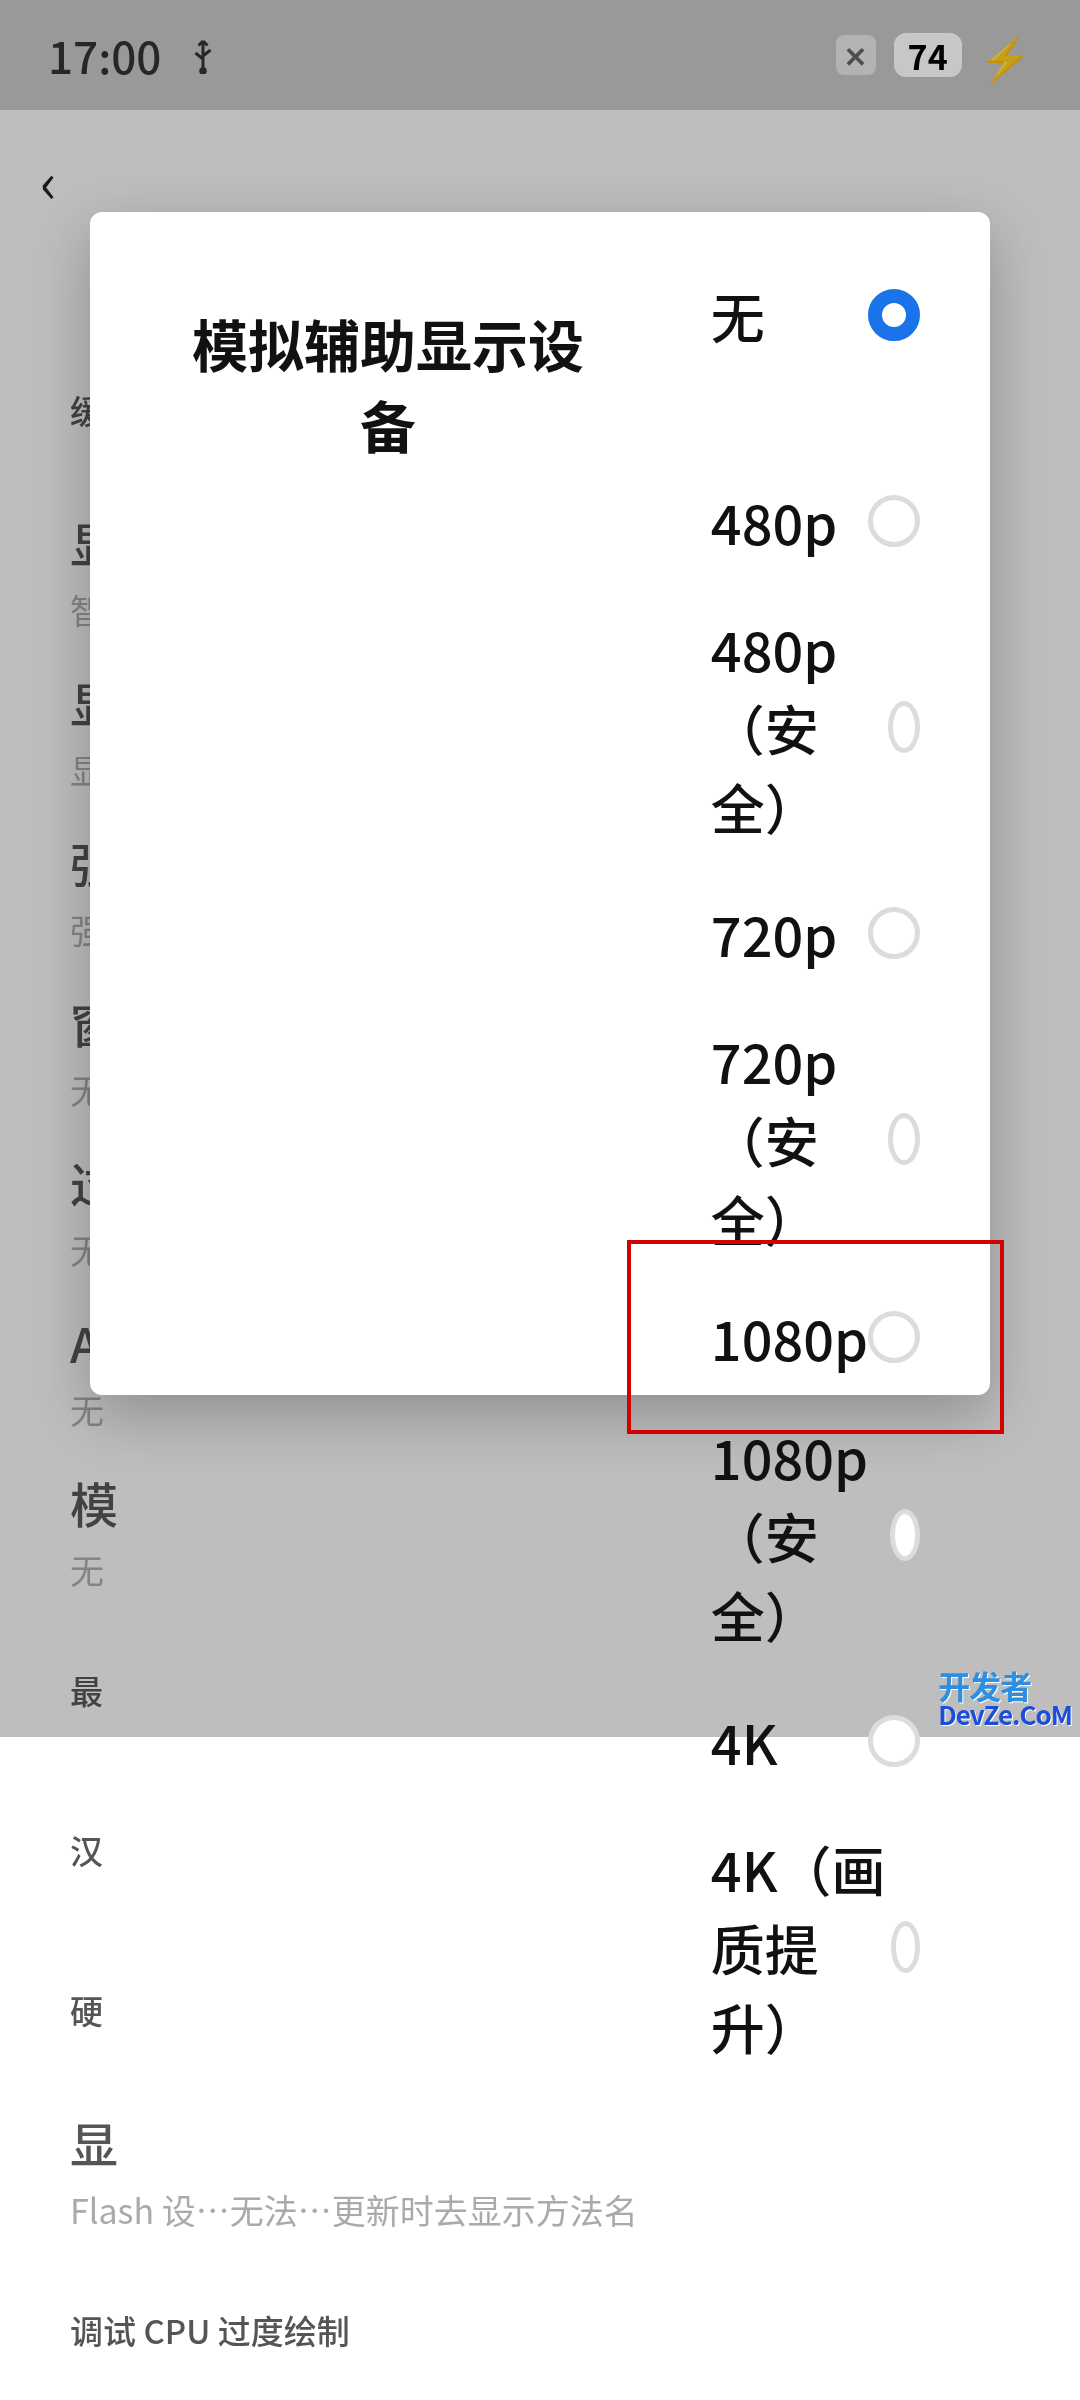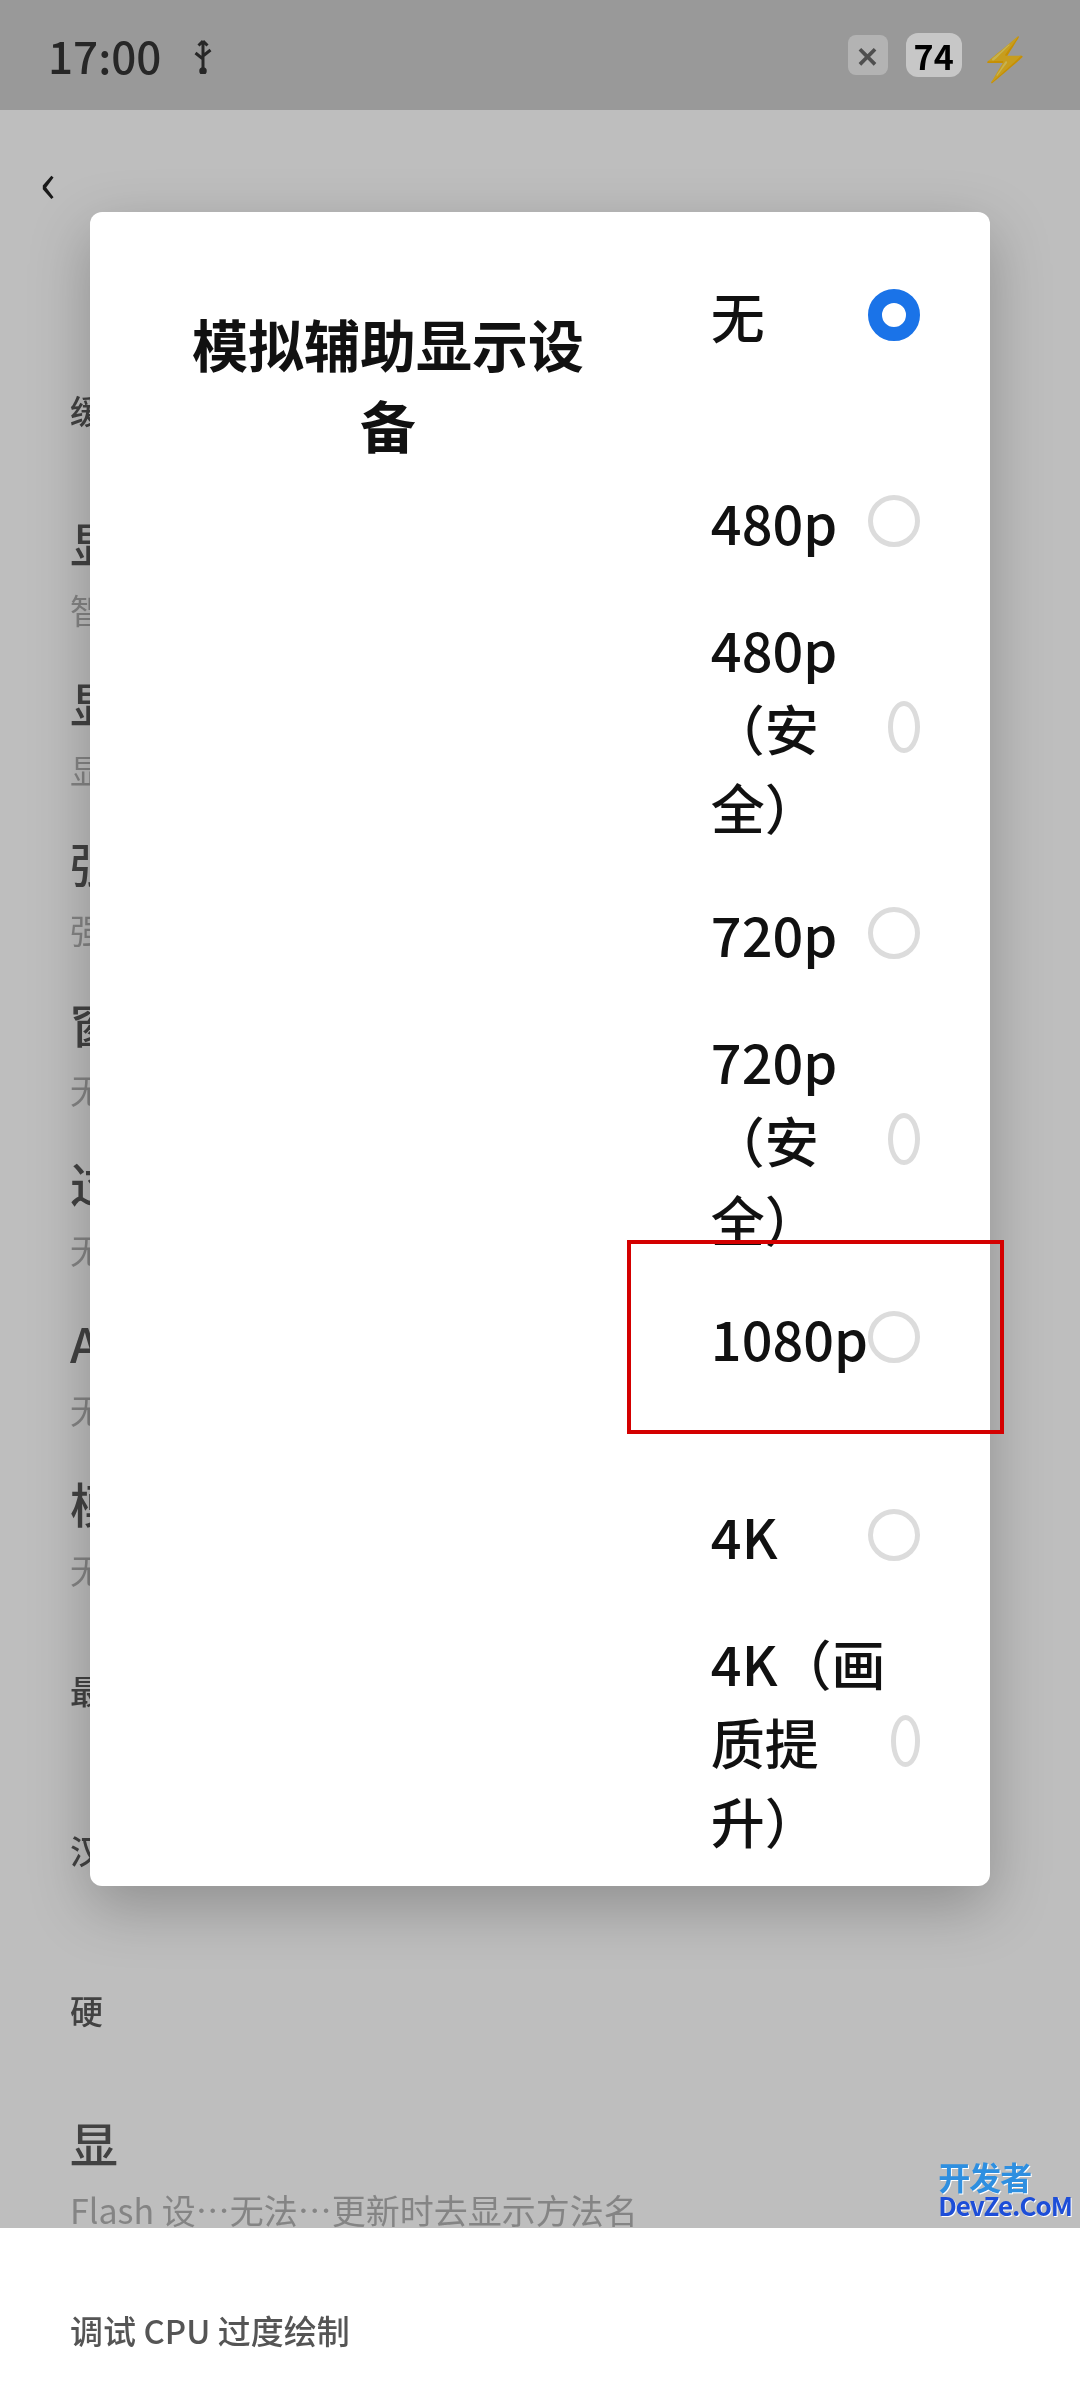--- a/index.html
+++ b/index.html
@@ -1,32 +1,32 @@
 <!DOCTYPE html>
 <html><head>
   <meta charset="utf-8">
   <style>
     * { margin: 0; padding: 0; box-sizing: border-box; }
     html, body { width: 1080px; height: 2400px; overflow: hidden; font-family: -apple-system, "PingFang SC", "Noto Sans CJK SC", sans-serif; }
-    .screen { position: relative; width: 1080px; height: 2228px; background: #f4f4f4; }
+    .screen { position: relative; width: 1080px; height: 1737px; background: #f4f4f4; }
 
     
     .status-bar {
       position: absolute; top: 0; left: 0; right: 0; height: 110px;
       display: flex; align-items: center; justify-content: space-between;
       padding: 0 48px; color: #333; font-size: 44px; font-weight: 500;
       background: rgb(196,196,196);
     }
     .sb-left { display: flex; align-items: center; gap: 24px; }
     .sb-right { display: flex; align-items: center; gap: 18px; }
     .usb-icon svg { width: 36px; height: 36px; }
     .x-icon { width: 40px; height: 40px; border-radius: 8px; background: #e6e6e6; display:flex; align-items:center; justify-content:center; font-size:28px; color:#666; font-weight:700; }
     .battery-pill {
       height: 44px; border-radius: 12px; background: #fff; color:#000;
-      font-size: 34px; font-weight: 700; padding: 0 8px; display:flex; align-items:center;
+      font-size: 34px; font-weight: 700; padding: 0 14px; display:flex; align-items:center;
     }
     .bolt { font-size: 42px; color:#333; }
 
     
     .bg-page {
       position: absolute; top: 110px; left: 0; right: 0; bottom: 0;
       background: #f4f4f4; padding-top: 220px;
       filter: blur(0.4px);
     }
     .bg-back {
@@ -182,20 +182,24 @@
         </div>
         <div class="option-row">
           <div class="option-label">720p（安全）</div>
           <div class="radio"></div>
         </div>
         <div class="option-row highlight">
           <div class="option-label">1080p</div>
           <div class="radio"></div>
         </div>
         <div class="option-row">
+          <div class="option-label">1080p（安全）</div>
+          <div class="radio"></div>
+        </div>
+        <div class="option-row">
           <div class="option-label">4K</div>
           <div class="radio"></div>
         </div>
         <div class="option-row">
           <div class="option-label">4K（画质提升）</div>
           <div class="radio"></div>
         </div>
       </div>
 
   </div>

